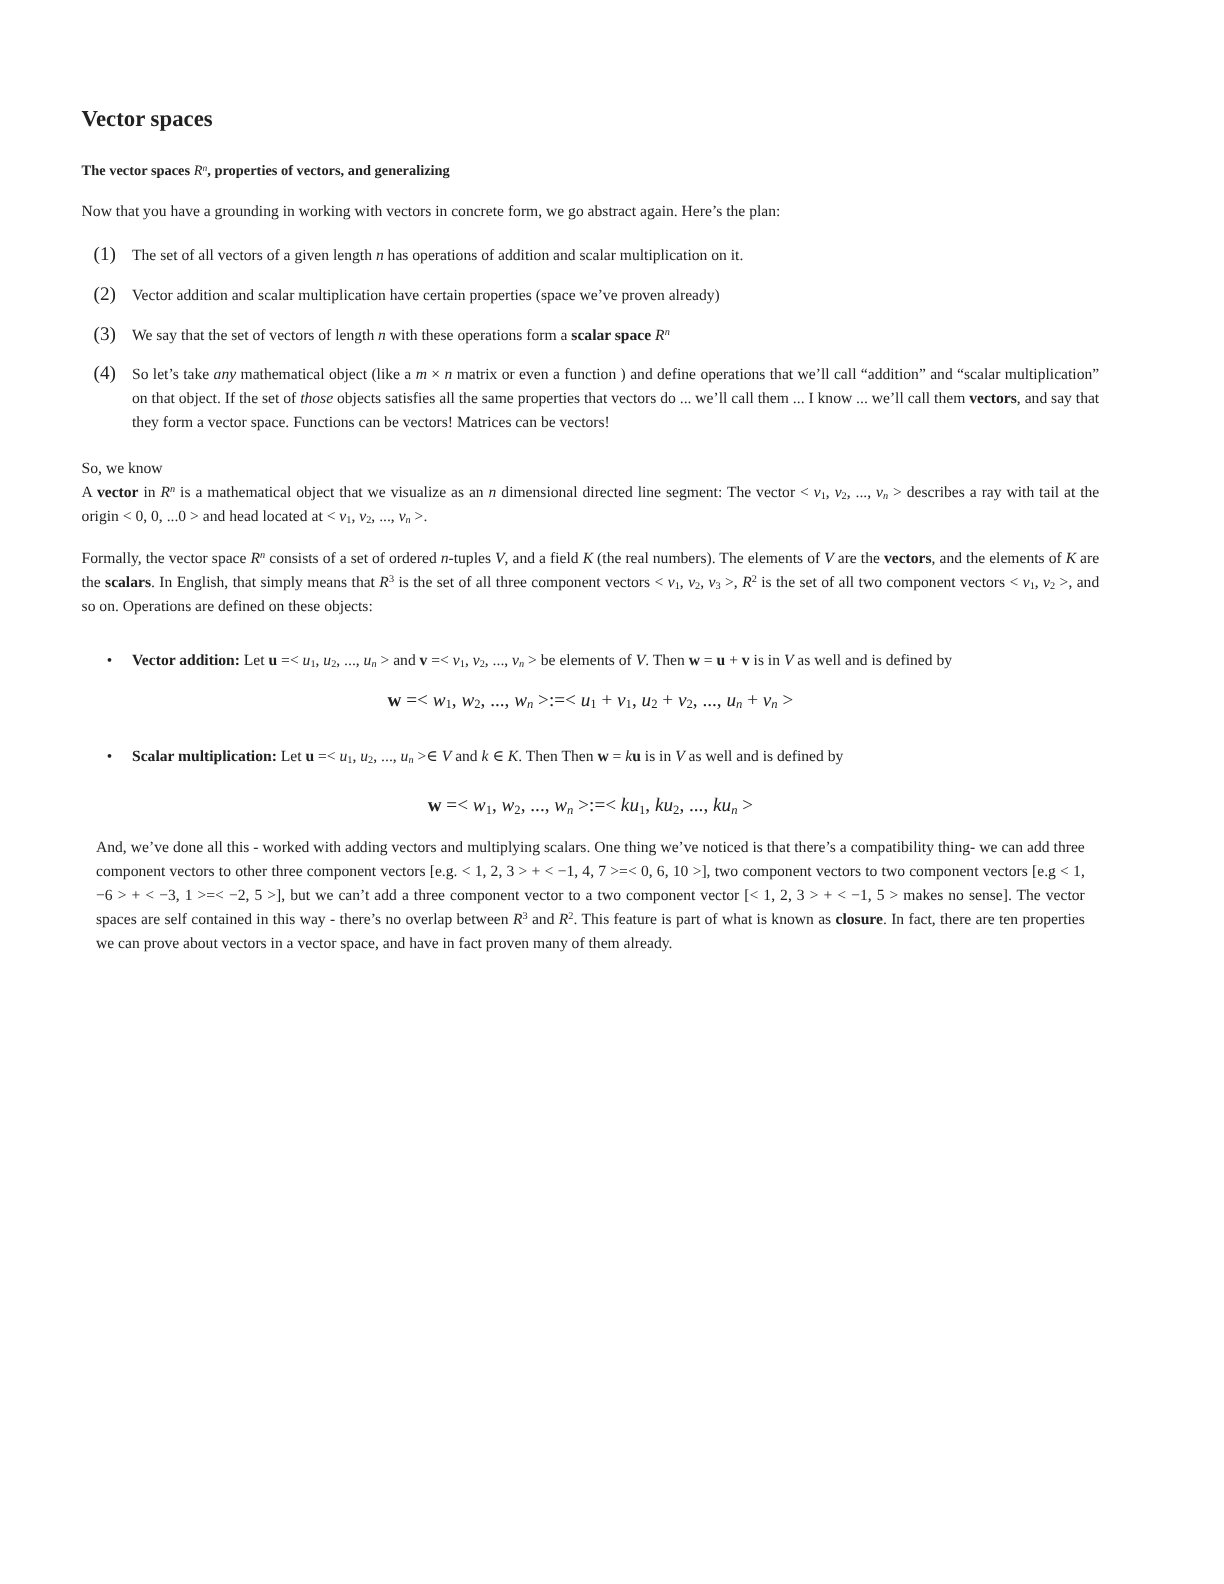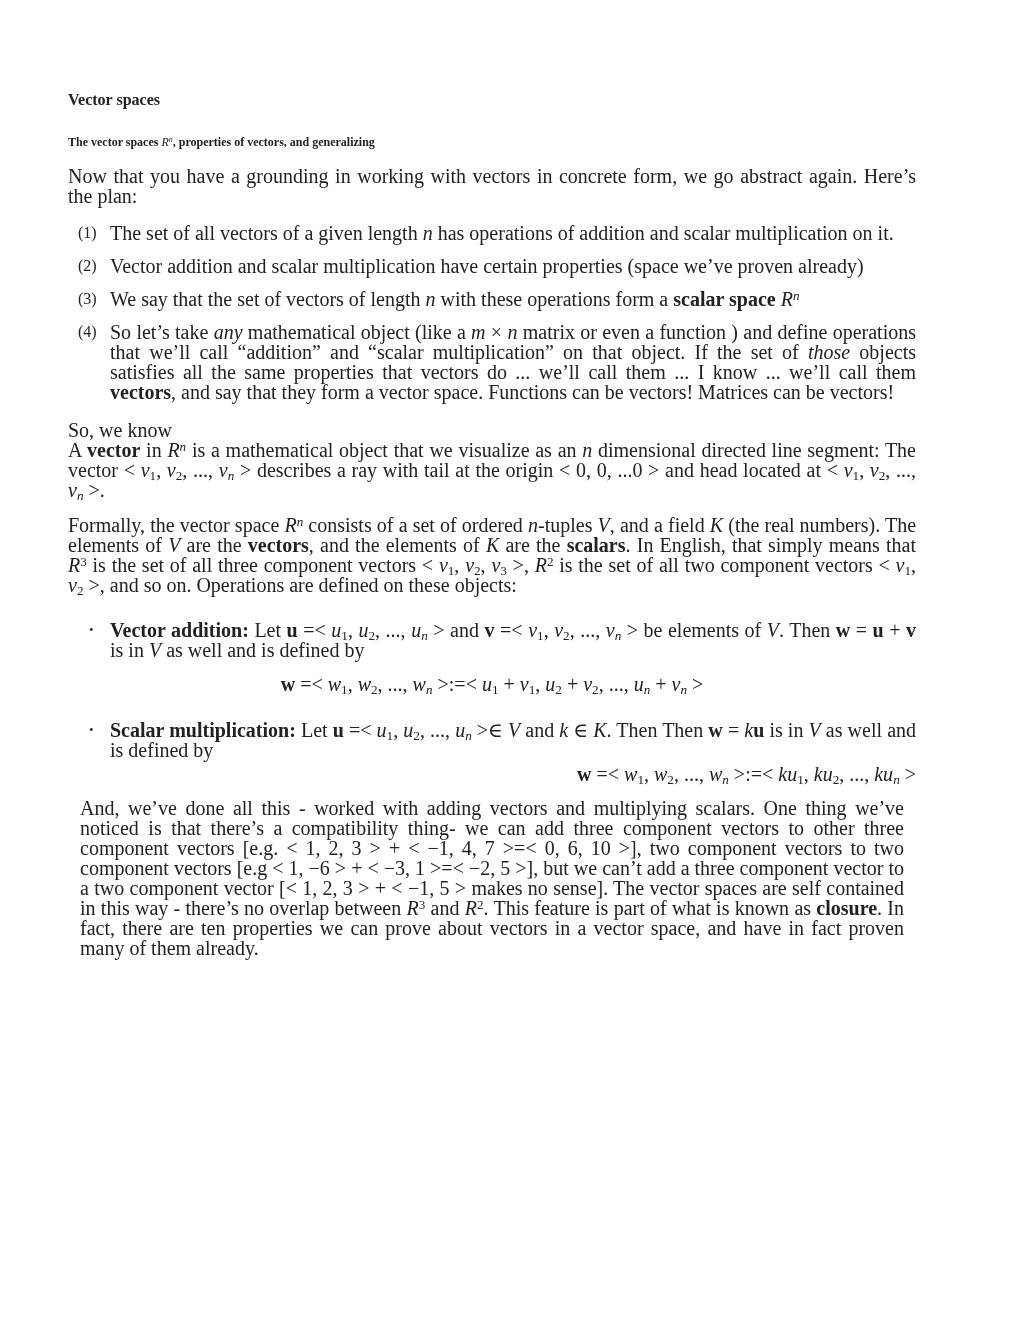--- a/index.html
+++ b/index.html
@@ -15,34 +15,34 @@
     position: relative;
     overflow: hidden;
   }
   .page {
     position: absolute;
     left: 68px;
     top: 86px;
     width: 848px;
   }
   .title {
-    font-size: 16px;
+    font-size: 19px;
     line-height: 28px;
     font-weight: bold;
     margin: 0 0 17px 0;
   }
   .heading {
     font-size: 12px;
     line-height: 23px;
     font-weight: bold;
     margin: 0 0 12px 0;
   }
   .heading .it { font-weight: normal; }
   .para {
-    font-size: 20px;
+    font-size: 13px;
     line-height: 20px;
     text-align: justify;
     margin: 0;
   }
   .intro { margin-bottom: 17px; }
   .plan-list { margin-bottom: 18px; }
   .plan-item {
     position: relative;
     padding-left: 42px;
     margin-bottom: 13px;
@@ -64,26 +64,26 @@
   }
   .op-item + .op-item { margin-top: 26px; }
   .op-marker {
     position: absolute;
     left: 21px;
     top: 0;
     font-size: 13px;
     line-height: 20px;
   }
   .equation {
-    font-size: 20px;
+    font-size: 16px;
     line-height: 20px;
     text-align: center;
     margin: 14px 0 0 -42px; 
   }
-  .equation.tight { margin-top: 4px; text-align: right; }
+  .equation.tight { margin-top: 22px; }
   .closing { margin: 12px; }
   .it { font-style: italic; }
   .bf { font-weight: bold; }
   sub, sup {
     font-size: 66%;
     line-height: 0;
   }
   sub { vertical-align: -0.22em; }
   sup { vertical-align: 0.48em; }
 </style>

